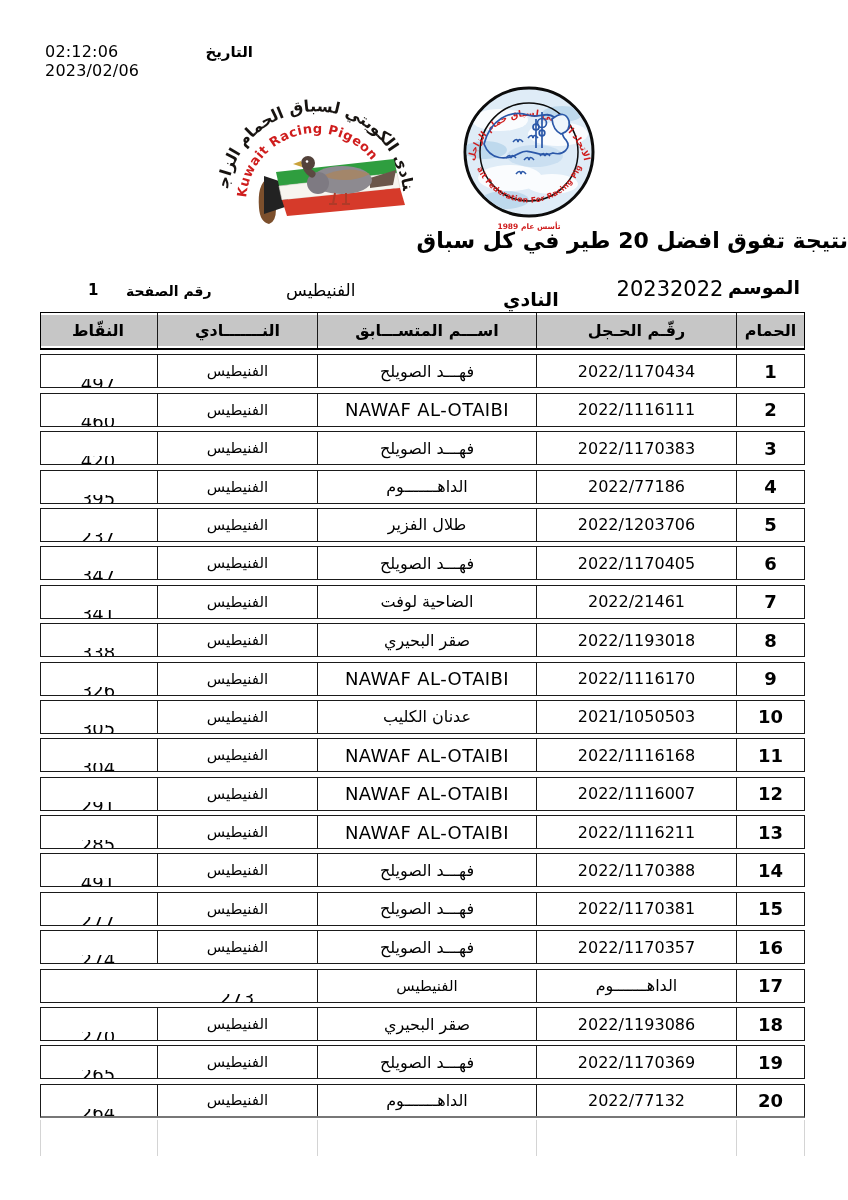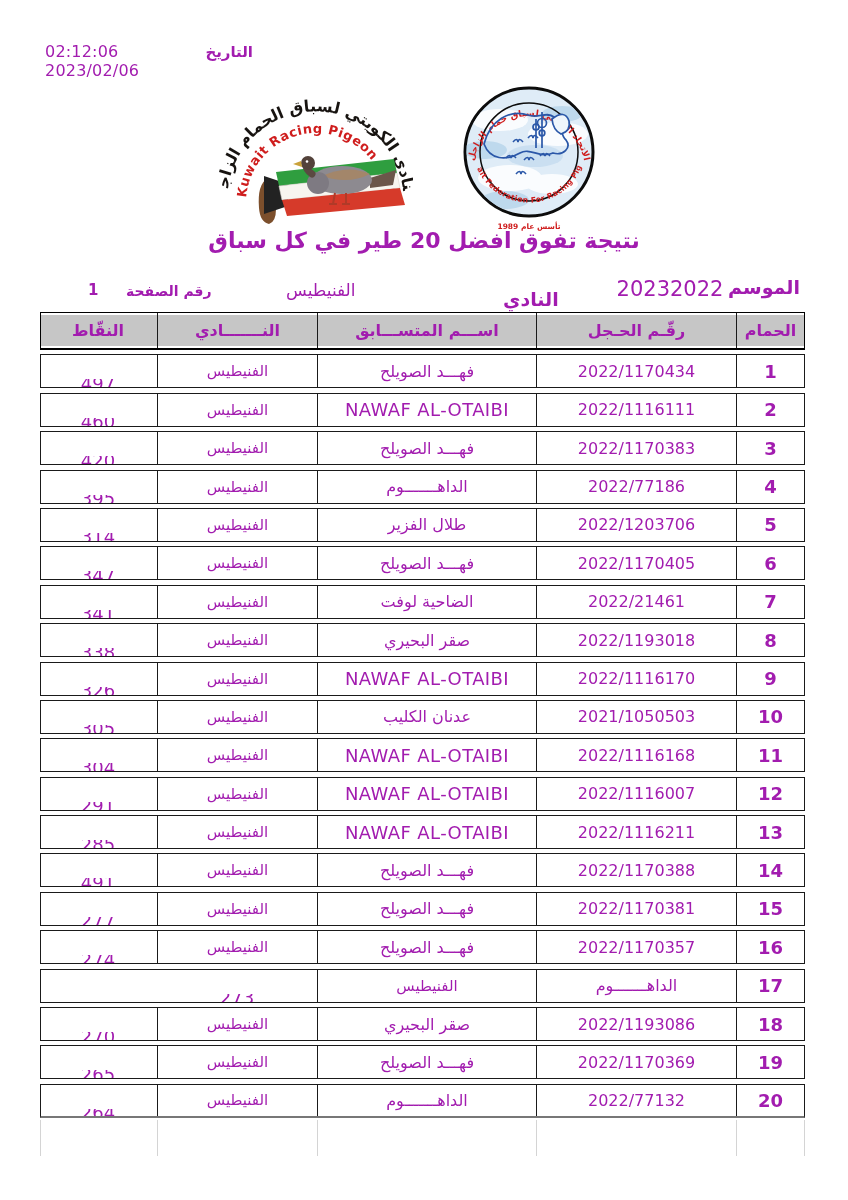--- a/index.html
+++ b/index.html
@@ -1,30 +1,30 @@
 <!DOCTYPE html>
 <html lang="ar"><head>
 <meta charset="utf-8">
 <style>
   html,body{margin:0;padding:0;background:#ffffff;}
   #page{position:relative;width:848px;height:1200px;background:#ffffff;overflow:hidden;
-        font-family:"DejaVu Sans","Liberation Sans",sans-serif;color:#a21caf;}
+        font-family:"DejaVu Sans","Liberation Sans",sans-serif;color:#000000;}
 
   
   .dateline{position:absolute;top:42px;left:45px;width:208px;display:flex;
             justify-content:space-between;align-items:baseline;direction:ltr;}
   .dateline .dt{font-size:16px;letter-spacing:.2px;}
   .dateline .lbl{font-size:15px;font-weight:bold;}
 
   
   .logo-left{position:absolute;top:88px;left:218px;width:195px;height:138px;}
   .logo-right{position:absolute;top:82px;left:440px;width:178px;height:152px;}
 
   
-  .title{position:absolute;top:228px;left:0;width:848px;text-align:center;
+  .title{position:absolute;top:228px;left:0;width:848px;text-align:right;
          direction:rtl;font-size:22px;font-weight:bold;letter-spacing:.5px;}
 
   
   .meta{position:absolute;top:276px;left:0;width:848px;height:34px;}
   .meta span{position:absolute;white-space:nowrap;}
   .m-season-lbl{right:48px;top:0;font-size:19px;font-weight:bold;direction:rtl;}
   .m-season-val{left:616px;top:1px;width:108px;text-align:center;font-size:21px;direction:ltr;}
   .m-club-lbl{left:503px;top:12px;font-size:19px;font-weight:bold;direction:rtl;}
   .m-club-val{left:286px;top:4px;font-size:17px;direction:rtl;}
   .m-page-lbl{left:126px;top:7px;font-size:14px;font-weight:bold;direction:rtl;}
@@ -181,21 +181,21 @@
       <div class="cell c-name">الداهـــــــوم</div>
       <div class="cell c-club">الفنيطيس</div>
       <div class="cell c-points">395</div>
     </div>
 
     <div class="grid trow">
       <div class="cell c-rank">5</div>
       <div class="cell c-ring">2022/1203706</div>
       <div class="cell c-name">طلال الفزير</div>
       <div class="cell c-club">الفنيطيس</div>
-      <div class="cell c-points">314</div>
+      <div class="cell c-points">237</div>
     </div>
 
     <div class="grid trow">
       <div class="cell c-rank">6</div>
       <div class="cell c-ring">2022/1170405</div>
       <div class="cell c-name">فهـــد الصويلح</div>
       <div class="cell c-club">الفنيطيس</div>
       <div class="cell c-points">347</div>
     </div>
 

